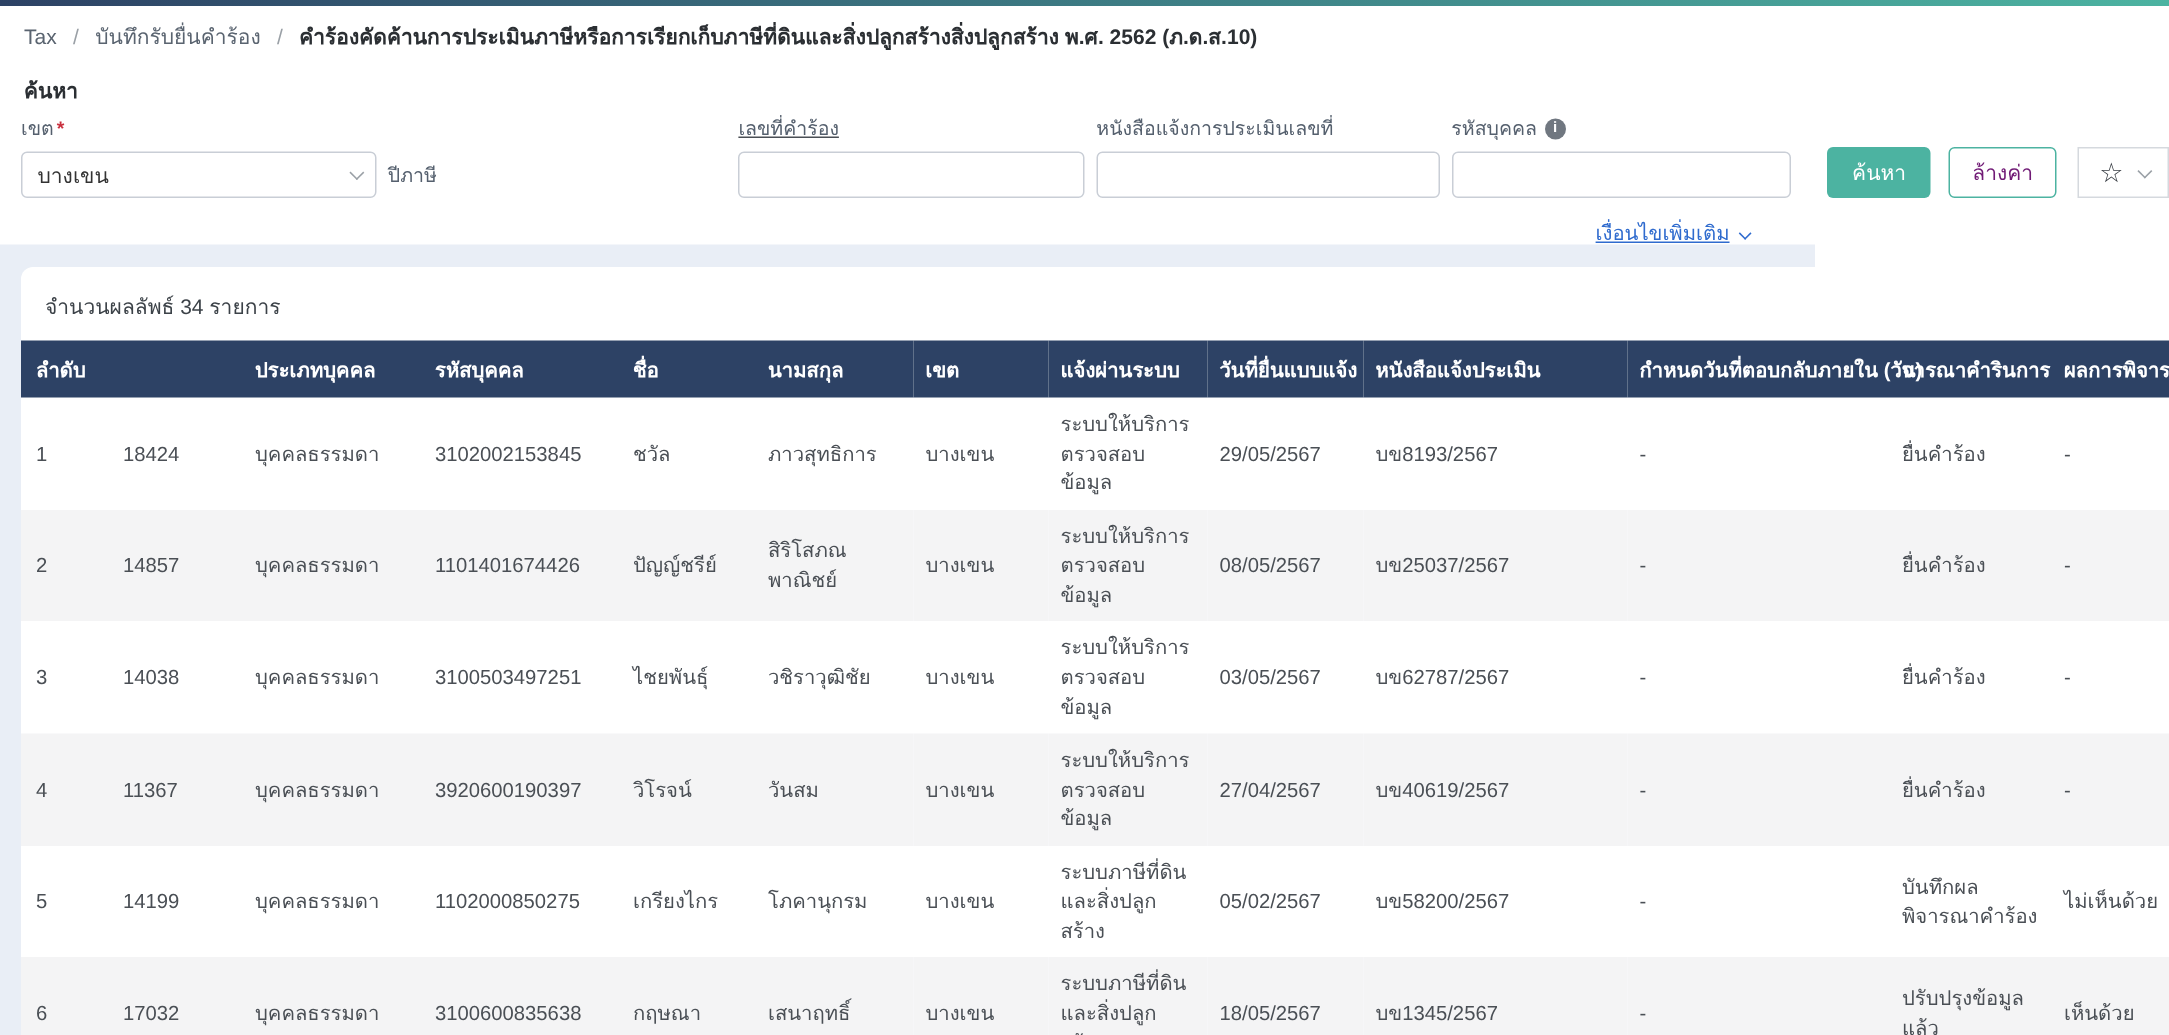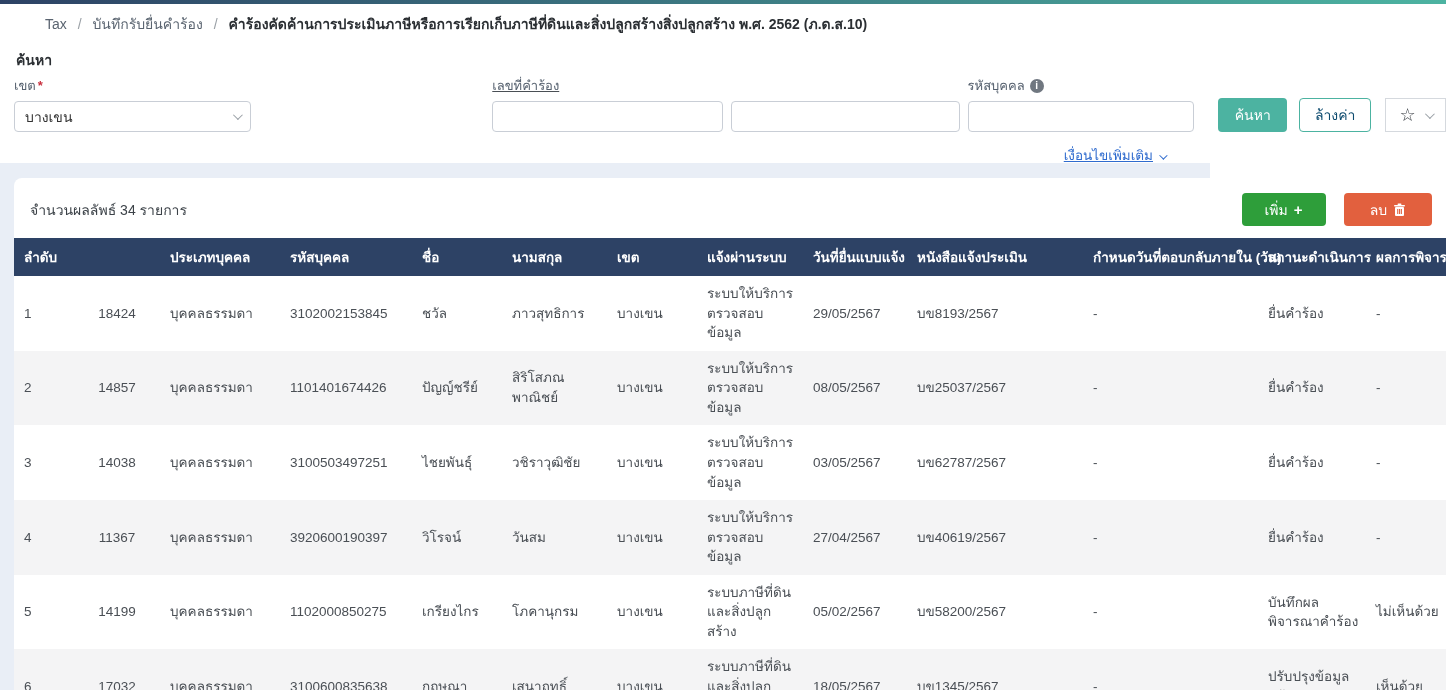--- a/index.html
+++ b/index.html
@@ -4,21 +4,21 @@
 <style>
   * { box-sizing: border-box; }
   html,body { margin:0; padding:0; }
   body {
     width:1446px; height:690px; overflow:hidden; position:relative;
     font-family:"Liberation Sans", sans-serif; background:#ffffff; color:#4a4f55;
   }
   .top-gradient { height:4px; width:100%; background:linear-gradient(90deg, var(--navy) 0%, var(--teal) 100%); }
 
   
-  .breadcrumb { padding:9px 16px 0 16px; font-size:14px; color:#5a6470; white-space:nowrap;margin-left:29px; }
+  .breadcrumb { padding:9px 16px 0 16px; font-size:14px; color:#5a6470; white-space:nowrap; }
   .breadcrumb .sep { margin:0 7px; color:#9aa0a6; }
   .breadcrumb .current { color:#2b2f33; font-weight:bold; }
 
   .search-title { font-weight:bold; color:#2b2f33; font-size:14px; padding:14px 0 2px 16px; }
 
   
   .search-row { display:flex; align-items:flex-end; padding:2px 0 0 14px; }
   .field { display:flex; flex-direction:column; margin-right:8px; }
   .field .flabel { font-size:13px; color:#55606e; margin-bottom:5px; display:flex; align-items:center; gap:5px; }
   .req { color:#c9303e; font-weight:bold; }
@@ -29,21 +29,21 @@
   .selectbox { justify-content:space-between; cursor:pointer; }
   input.control { outline:none; }
   .chev { display:inline-block; width:7px; height:7px; border:solid #9aa0a6; border-width:0 1.5px 1.5px 0; transform:rotate(45deg) translateY(-2px); }
   .info-icon { width:14px; height:14px; border-radius:50%; background:#707780; color:#fff; font-size:10px; font-weight:bold;
     display:inline-flex; align-items:center; justify-content:center; font-style:normal; }
 
   .f1{width:241px;} .f2{width:230px;} .f3{width:235px;text-decoration:underline;} .f4{width:233px;} .f5{width:231px;}
 
   .btn { border:none; border-radius:4px; font-size:14px; cursor:pointer; font-family:inherit; }
   .btn-search { width:70px; height:34px; background:var(--teal); color:#fff; margin-left:16px; }
-  .btn-clear  { width:73px; height:34px; background:#fff; color:#0c4a6e; border:1px solid var(--teal); margin-left:12px; }
+  .btn-clear  { width:73px; height:34px; background:#fff; color:#701a75; border:1px solid var(--teal); margin-left:12px; }
   .btn-fav { width:62px; height:34px; background:#fff; border:1px solid #d5d9de; margin-left:14px;
     display:flex; align-items:center; justify-content:center; gap:9px; }
   .star { font-size:18px; color:#3a3f45; line-height:1; }
 
   .more-row { text-align:right; padding-right:281px; margin-top:12px; font-size:13.5px; }
   .more-link { color:var(--link-blue); text-decoration:underline; cursor:pointer; }
   .more-link .chev-b { display:inline-block; width:6px; height:6px; border:solid var(--link-blue); border-width:0 1.6px 1.6px 0; transform:rotate(45deg) translateY(-2px); margin-left:6px; }
 
   
   .lower { position:absolute; top:163px; left:0; width:1210px; height:545px; background:var(--band-bg); }
@@ -56,21 +56,21 @@
   .btn-add .plus { font-weight:bold; font-size:15px; margin-left:6px; }
   .btn-ic { vertical-align:-2px; margin-left:6px; }
 
   table { border-collapse:collapse; table-layout:fixed; width:1500px; }
   thead th { background:var(--navy); color:#fff; font-size:13.5px; font-weight:bold; text-align:left;
     padding:8px 8px; white-space:nowrap; height:30px; }
   tbody td { font-size:13.5px; color:#4a4f55; padding:8px 8px; vertical-align:middle; word-break:break-word; line-height:1.45; }
   tbody tr { height:56px; }
   tbody tr:nth-child(even) { background:#f4f4f5; }
   th:first-child, td:first-child { padding-left:10px; }
-  td.num, th.num { text-align:center; padding-right:10px; }
+  td.num, th.num { text-align:left; padding-right:10px; }
 
   .hscroll-thumb { position:absolute; bottom:2px; left:286px; width:1136px; height:10px; background:#8b8b8b; border-radius:6px; cursor:pointer; }
 </style>
 </head>
 <body>
 
 <div class="top-gradient"></div>
 
 <div class="breadcrumb">
   <span>Tax</span>
@@ -87,26 +87,28 @@
     <span class="flabel">
       <span>เขต</span>
         <span class="req" style="margin-left:-3px">*</span>
     </span>
     <div class="control selectbox">
       <span>บางเขน</span>
       <span class="chev"></span>
     </div>
   </div>
   <div class="field f2">
+    <span class="flabel">ปีภาษี</span>
   </div>
   <div class="field f3">
     <span class="flabel">เลขที่คำร้อง</span>
     <input class="control" value="" style="">
   </div>
   <div class="field f4">
+    <span class="flabel">หนังสือแจ้งการประเมินเลขที่</span>
     <input class="control" value="" style="">
   </div>
   <div class="field f5">
     <span class="flabel">
       <span>รหัสบุคคล</span>
       <span class="info-icon">i</span>
     </span>
     <input class="control" value="" style="">
   </div>
   <button class="btn btn-search">ค้นหา</button>
@@ -120,31 +122,20 @@
 <div class="more-row">
   <span class="more-link">
     <span>เงื่อนไขเพิ่มเติม</span><span class="chev-b"></span>
   </span>
 </div>
 
 <div class="lower">
   <div class="panel">
     <div class="panel-head">
       <span class="count-text">จำนวนผลลัพธ์ 34 รายการ</span>
-      <span>
-        <button class="btn btn-add"><span>เพิ่ม</span><span class="plus">+</span></button>
-        <button class="btn btn-del"><span>ลบ</span><svg class="btn-ic" width="13" height="14" viewBox="0 0 13 14" fill="none">
-              <rect x="2" y="4" width="9" height="9" rx="1" fill="#fff"></rect>
-              <rect x="1" y="2" width="11" height="1.6" rx="0.8" fill="#fff"></rect>
-              <rect x="4.5" y="0.5" width="4" height="1.6" rx="0.8" fill="#fff"></rect>
-              <rect x="4.2" y="6" width="1.1" height="5" fill="#E2603E"></rect>
-              <rect x="6" y="6" width="1.1" height="5" fill="#E2603E"></rect>
-              <rect x="7.8" y="6" width="1.1" height="5" fill="#E2603E"></rect>
-            </svg></button>
-      </span>
     </div>
     <table>
       <colgroup>
           <col style="width: 60px;">
           <col style="width: 88px;">
           <col style="width: 120px;">
           <col style="width: 132px;">
           <col style="width: 90px;">
           <col style="width: 105px;">
           <col style="width: 90px;">
@@ -161,21 +152,21 @@
             <th class="num"></th>
             <th>ประเภทบุคคล</th>
             <th>รหัสบุคคล</th>
             <th>ชื่อ</th>
             <th>นามสกุล</th>
             <th>เขต</th>
             <th>แจ้งผ่านระบบ</th>
             <th>วันที่ยื่นแบบแจ้ง</th>
             <th>หนังสือแจ้งประเมิน</th>
             <th>กำหนดวันที่ตอบกลับภายใน (วัน)</th>
-            <th>สถานะดำเนินการ</th>
+            <th>จารณาคำรินการ</th>
             <th>ผลการพิจารณา</th>
           </tr>
         </thead>
       <tbody>
           <tr>
             <td>1</td>
             <td class="num">18424</td>
             <td>บุคคลธรรมดา</td>
             <td>3102002153845</td>
             <td>ชวัล</td>

